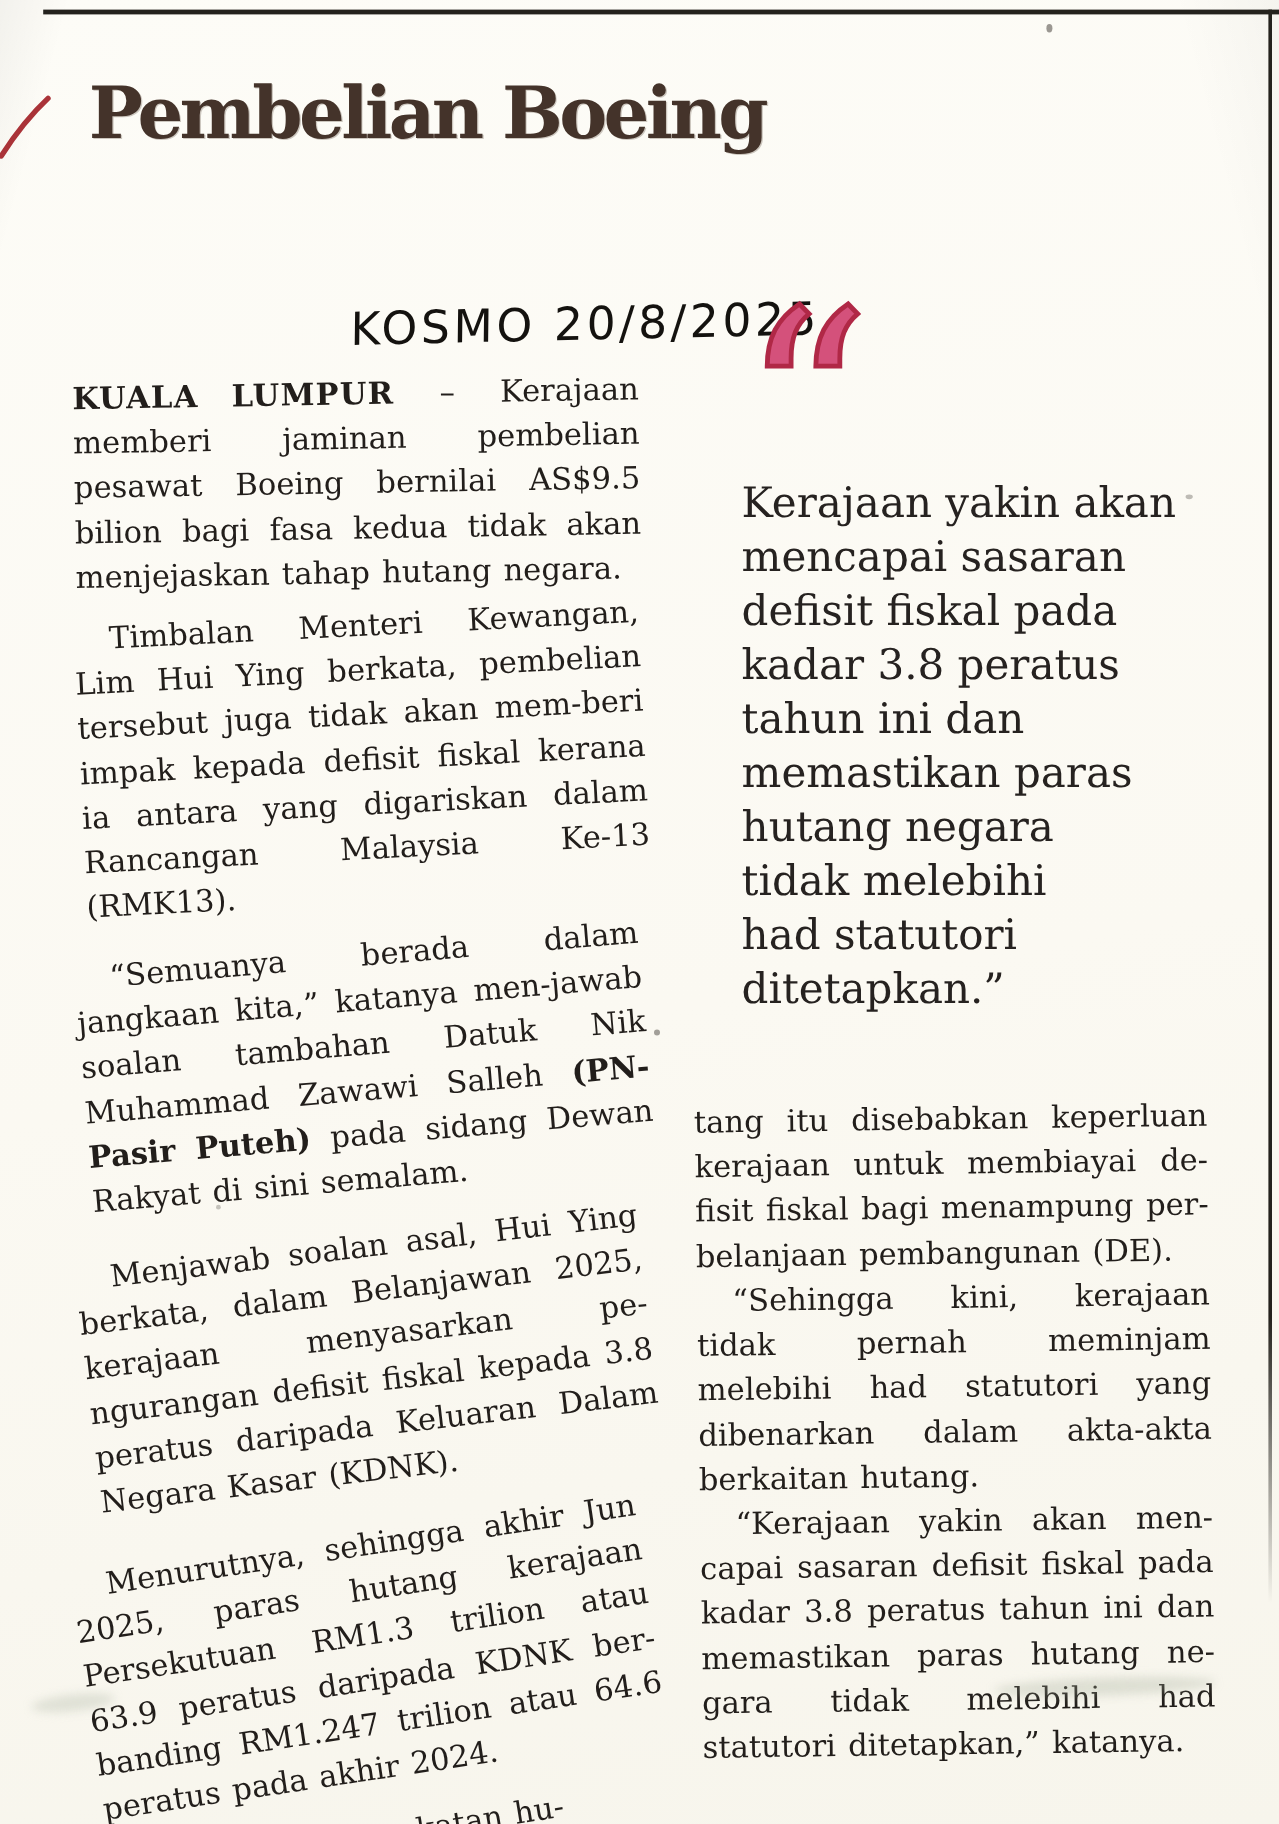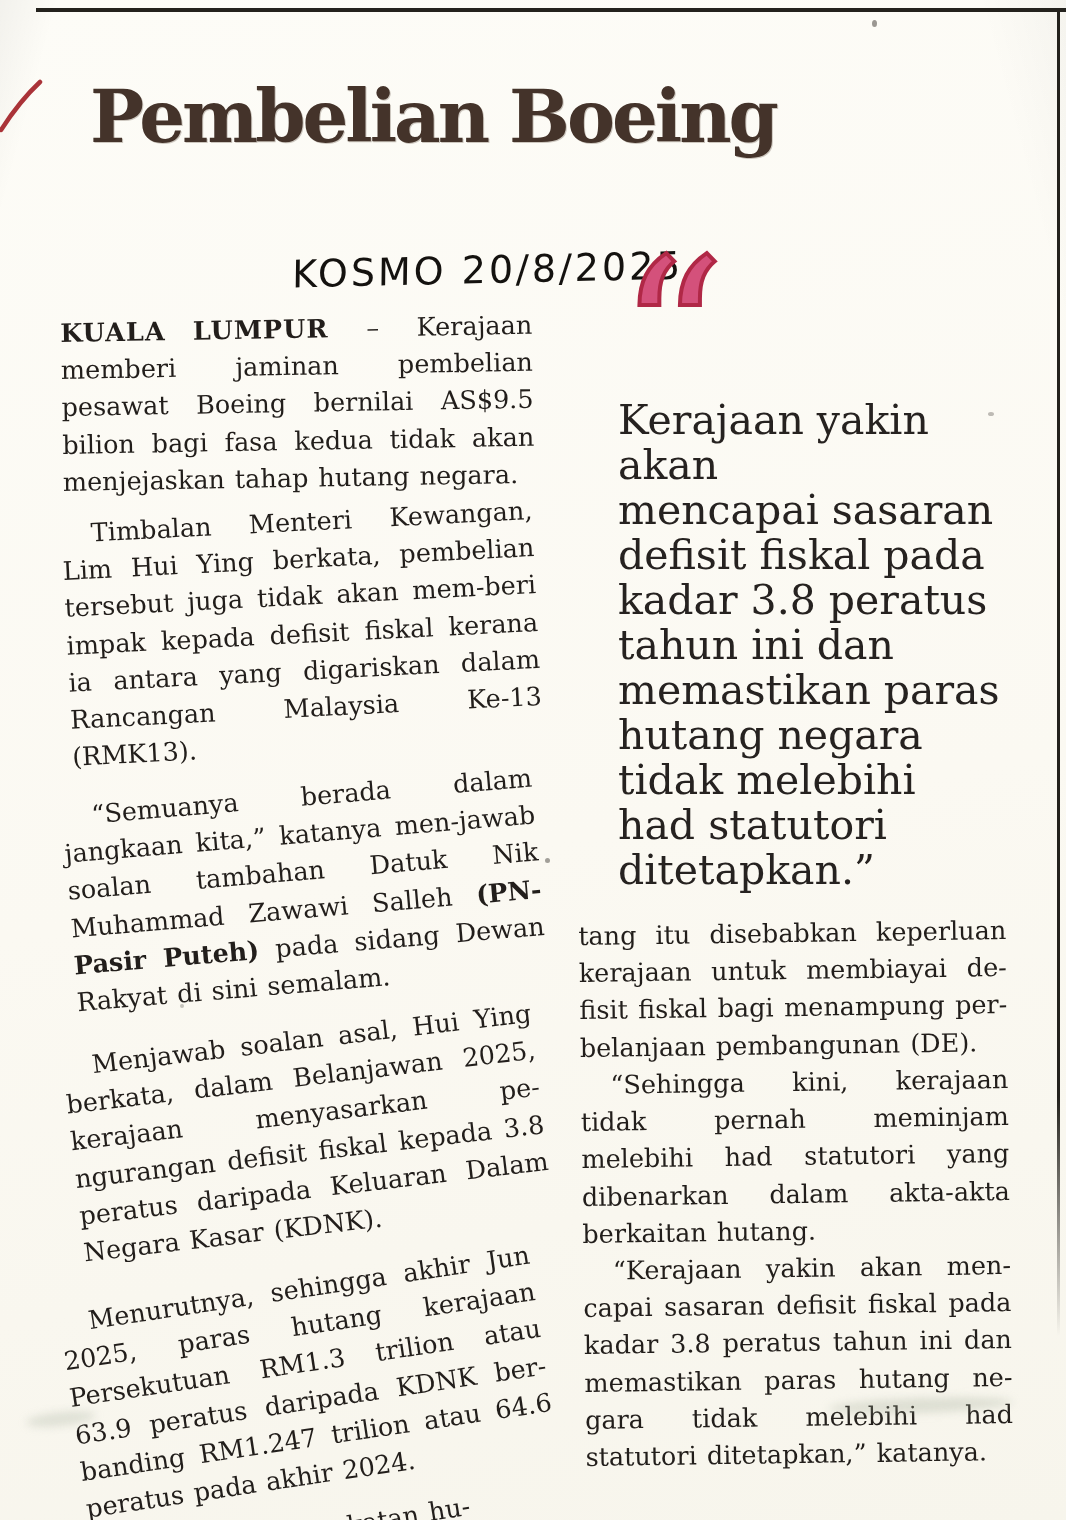--- a/index.html
+++ b/index.html
@@ -20,22 +20,22 @@
   
   .rule-top { position: absolute; top: 8px; left: 36px; right: 0; height: 4px; background: #24221d; }
   .rule-right { position: absolute; top: 8px; left: 1057px; width: 3px; height: 1328px;
     background: linear-gradient(to bottom, #24221d 82%, rgba(36,34,29,0)); }
 
   
   .pen-mark { position: absolute; left: -2px; top: 72px; }
 
   
   .headline {
-    position: absolute; left: 74px; top: 64px; margin: 16px;
-    font-size: 72px; line-height: 1.04; font-weight: bold;
+    position: absolute; left: 74px; top: 64px; margin: 0;
+    font-size: 60px; line-height: 1.04; font-weight: bold;
     letter-spacing: -3px; color: #44332a;
     text-shadow: 1px 1px 0 rgba(60,40,25,0.25);
   }
   .headline span { display: block; }
 
   
   .handwriting {
     position: absolute; left: 292px; top: 248px;
     font-family: "DejaVu Sans", sans-serif;
     font-size: 38px; letter-spacing: 3px; color: #14120f;
@@ -66,21 +66,21 @@
   
   .quote-mark {
     height: 84px; margin-left: 40px; overflow: visible;
     font-size: 210px; line-height: 78px;
     color: #d4517b; -webkit-text-stroke: 4px #b02846;
   }
   .quote-mark::before { content: "\201C"; }
   .quote-text {
     margin: 16px 0 0 40px;
     white-space: pre-line;
-    font-size: 41px; line-height: 45px; color: #262220;
+    font-size: 35px; line-height: 45px; color: #262220;
   }
 
   
   .rc-body { position: absolute; top: 620px; left: 0; width: 428px;
     transform: rotate(-0.8deg); transform-origin: 0 0; }
 
   
   .speck { position: absolute; border-radius: 50%; background: #4a463f; }
   .speck1 { left: 872px; top: 20px;  width: 5px; height: 7px; opacity: .55; }
   .speck2 { left: 545px; top: 858px; width: 5px; height: 5px; opacity: .5; }

